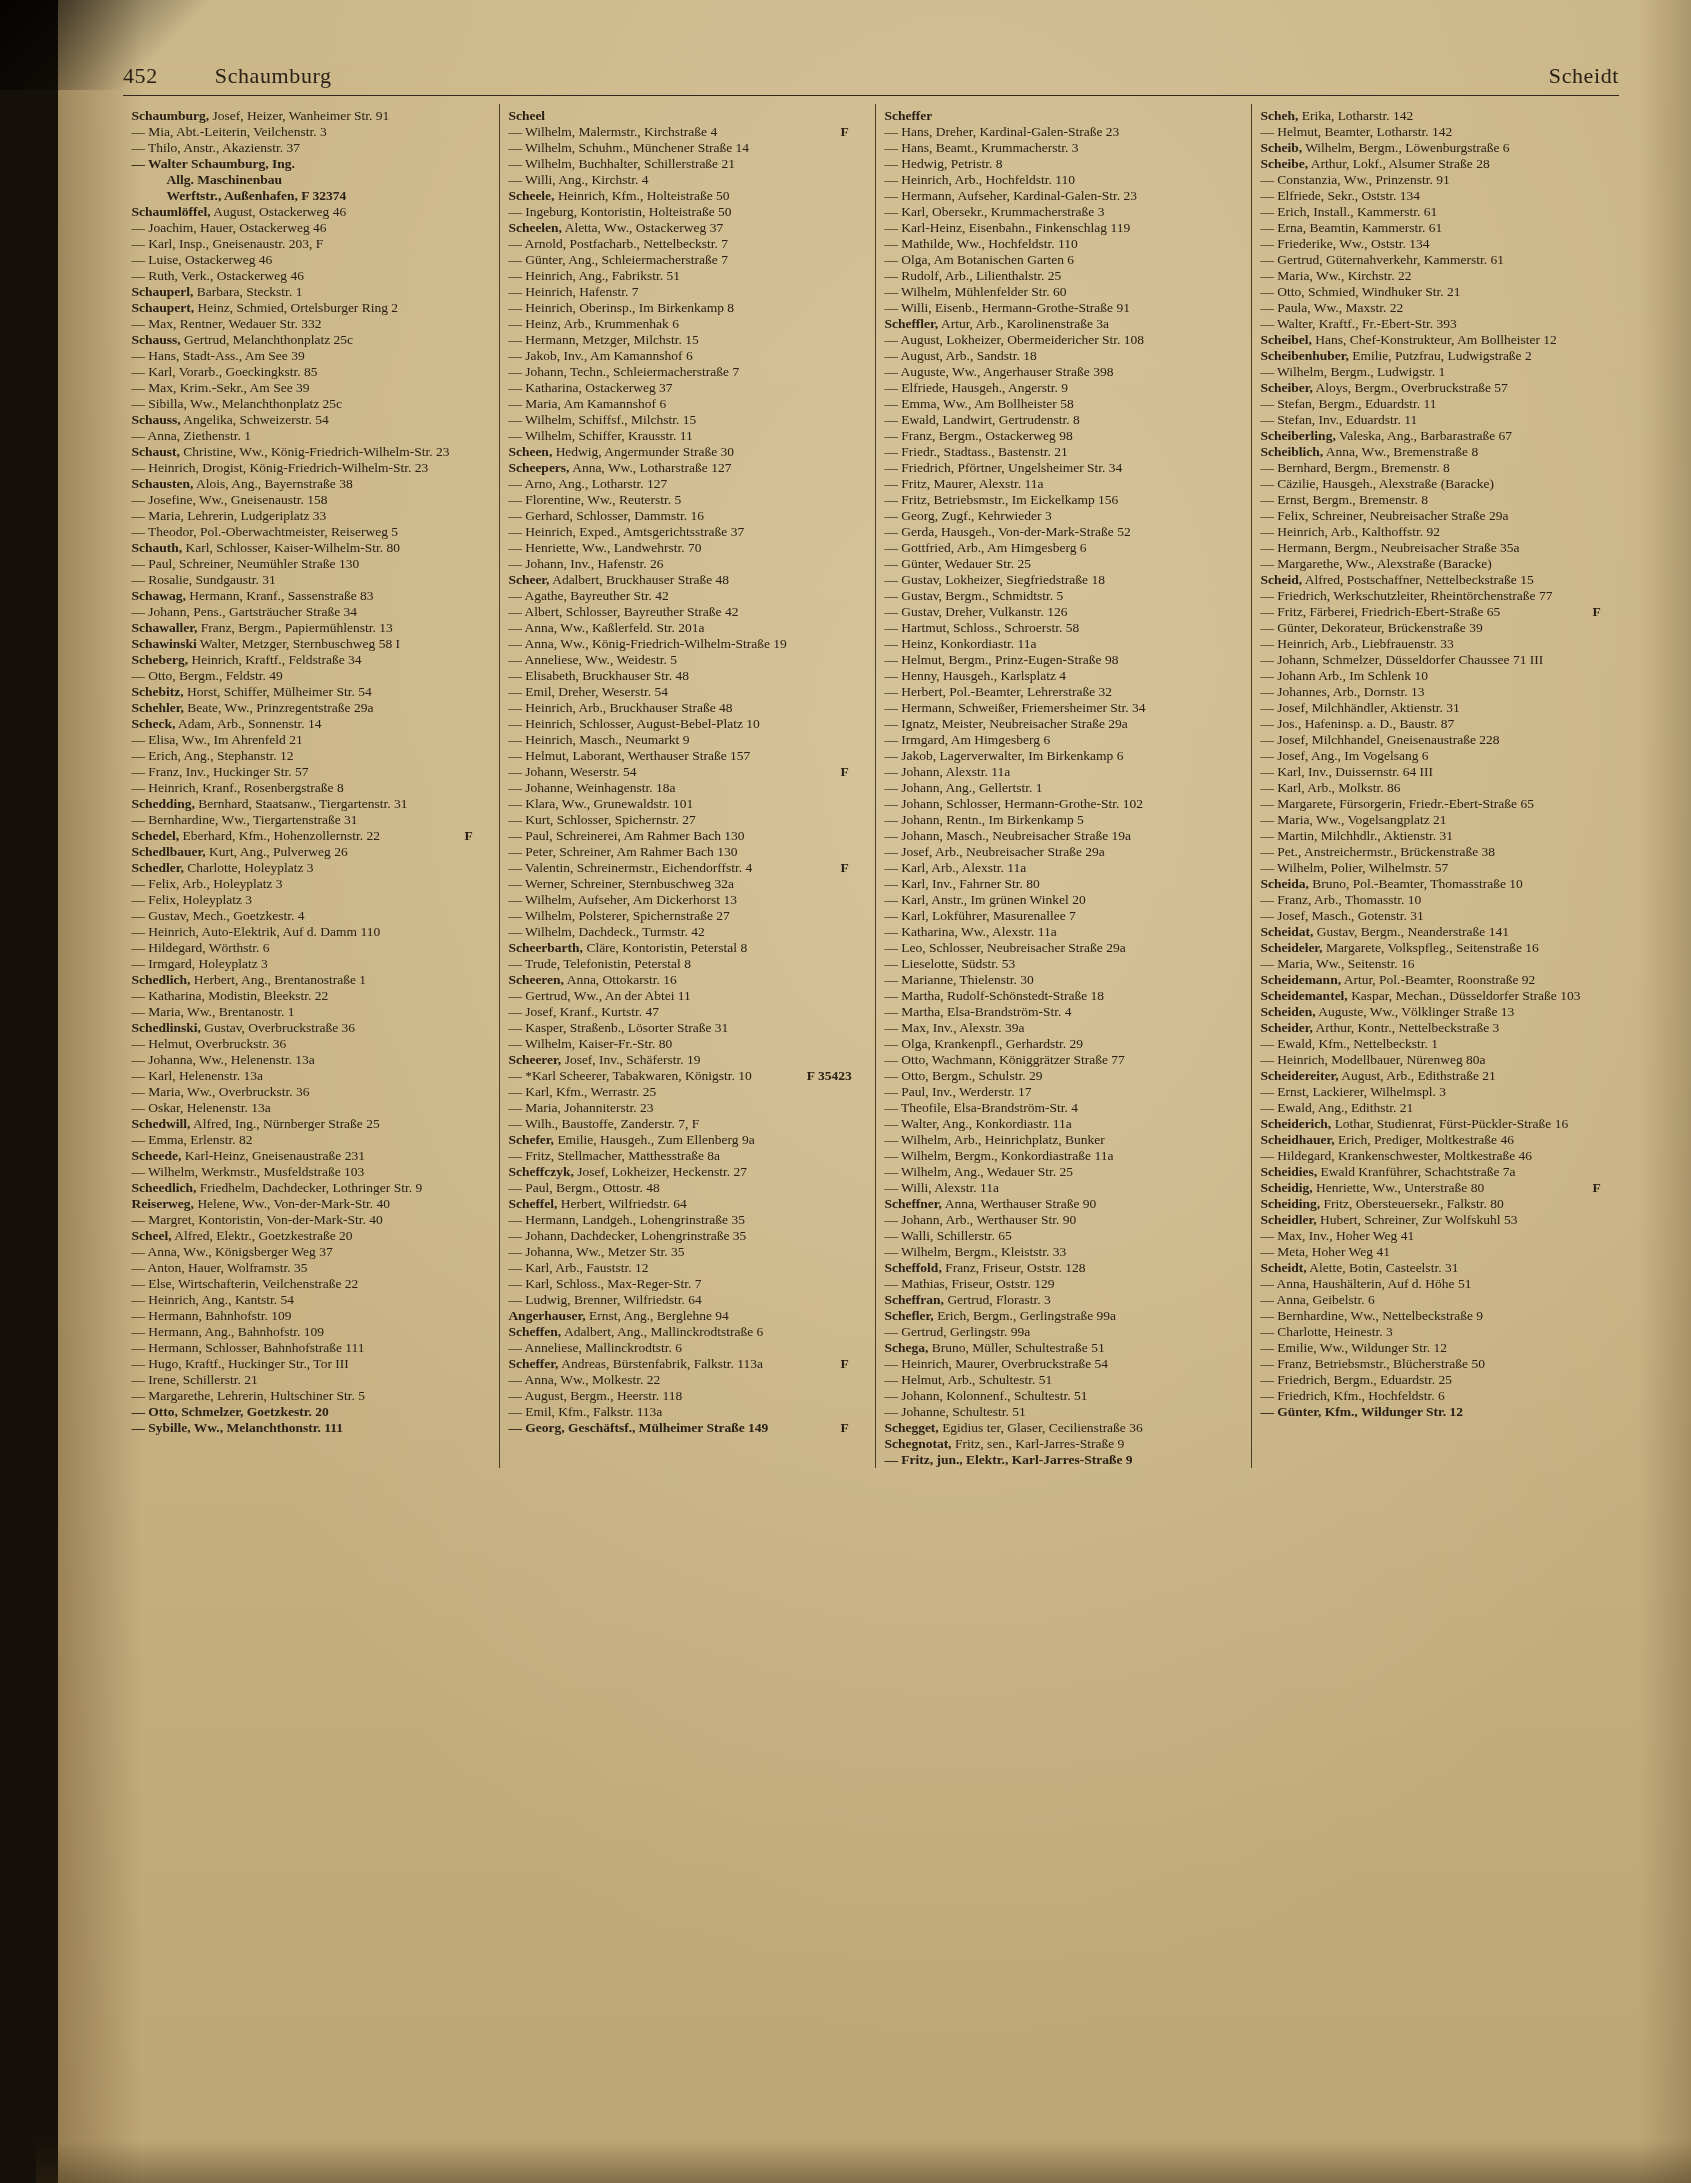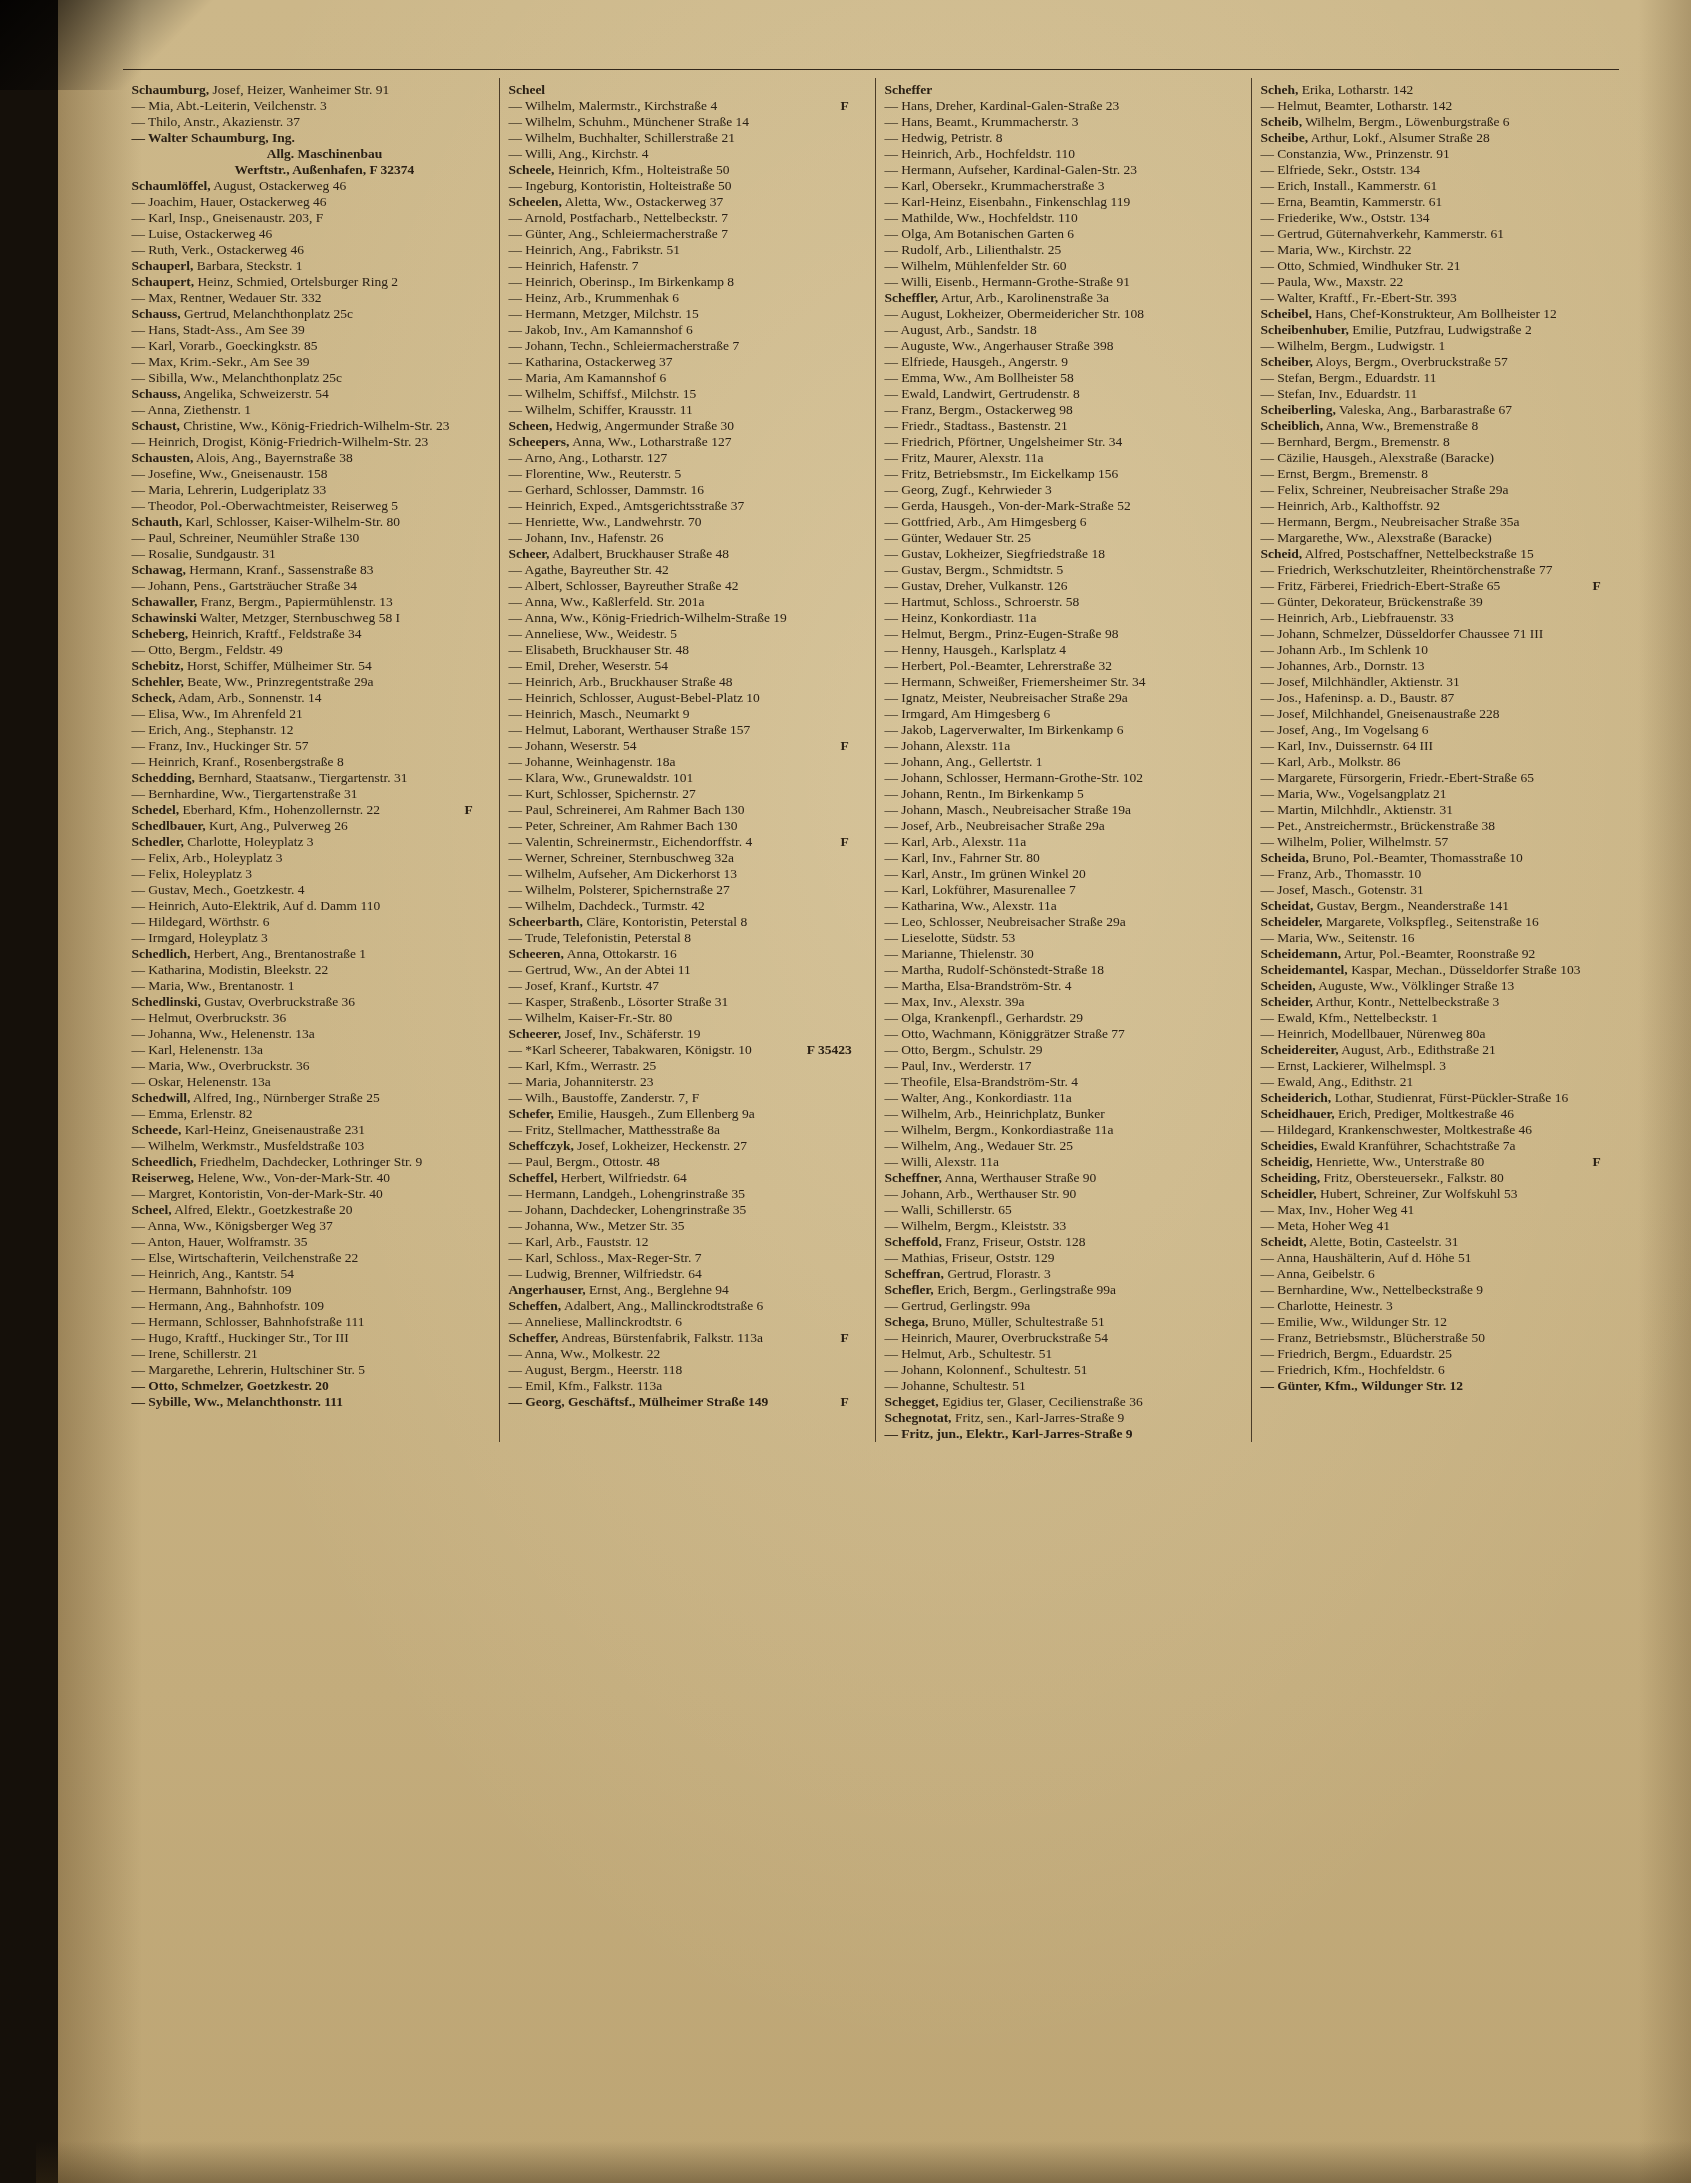--- a/index.html
+++ b/index.html
@@ -29,32 +29,37 @@
   .pagehead .pnum{margin-right:57px;}
   .pagehead .gleft{}
   .pagehead .gright{margin-left:auto;margin-right:33px;}
   .rule{border-bottom:1.8px solid #32271a;margin-top:6px;margin-bottom:8.4px;width:1496px;}
   .cols{display:flex;width:1496px;}
   .col{width:25%;box-sizing:border-box;padding:3.6px 8.4px 0 8.4px;}
   .col + .col{border-left:1.2px solid #4b3c28;margin-left:8px;}
   .entry{margin:0;font-size:13.5px;line-height:16px;
          padding-left:18px;text-indent:-18px;text-align:left;}
   .entry b{font-weight:bold;}
-  .entry.sub{padding-left:35px;text-indent:0;font-weight:bold;text-align:center;}
+  .entry.sub{padding-left:35px;text-indent:0;font-weight:bold;}
   .entry .f{float:right;font-weight:bold;}
 </style>
 </head>
 <body>
 
 <div class="scan">
   <div class="paper"></div>
   <div class="binding"></div>
   <div class="corner-shadow"></div>
 
   <div class="content">
+    <div class="pagehead">
+      <span class="pnum">452</span>
+      <span class="gleft">Schaumburg</span>
+      <span class="gright">Scheidt</span>
+    </div>
     <div class="rule"></div>
     <div class="cols">
         <div class="col">
           <p class="entry"><b>Schaumburg,</b> Josef, Heizer, Wanheimer Str. 91</p>
           <p class="entry">— Mia, Abt.-Leiterin, Veilchenstr. 3</p>
           <p class="entry">— Thilo, Anstr., Akazienstr. 37</p>
           <p class="entry"><b>— Walter Schaumburg, Ing.</b></p>
           <p class="entry sub"><b>Allg. Maschinenbau</b></p>
           <p class="entry sub"><b>Werftstr., Außenhafen, F 32374</b></p>
           <p class="entry"><b>Schaumlöffel,</b> August, Ostackerweg 46</p>

